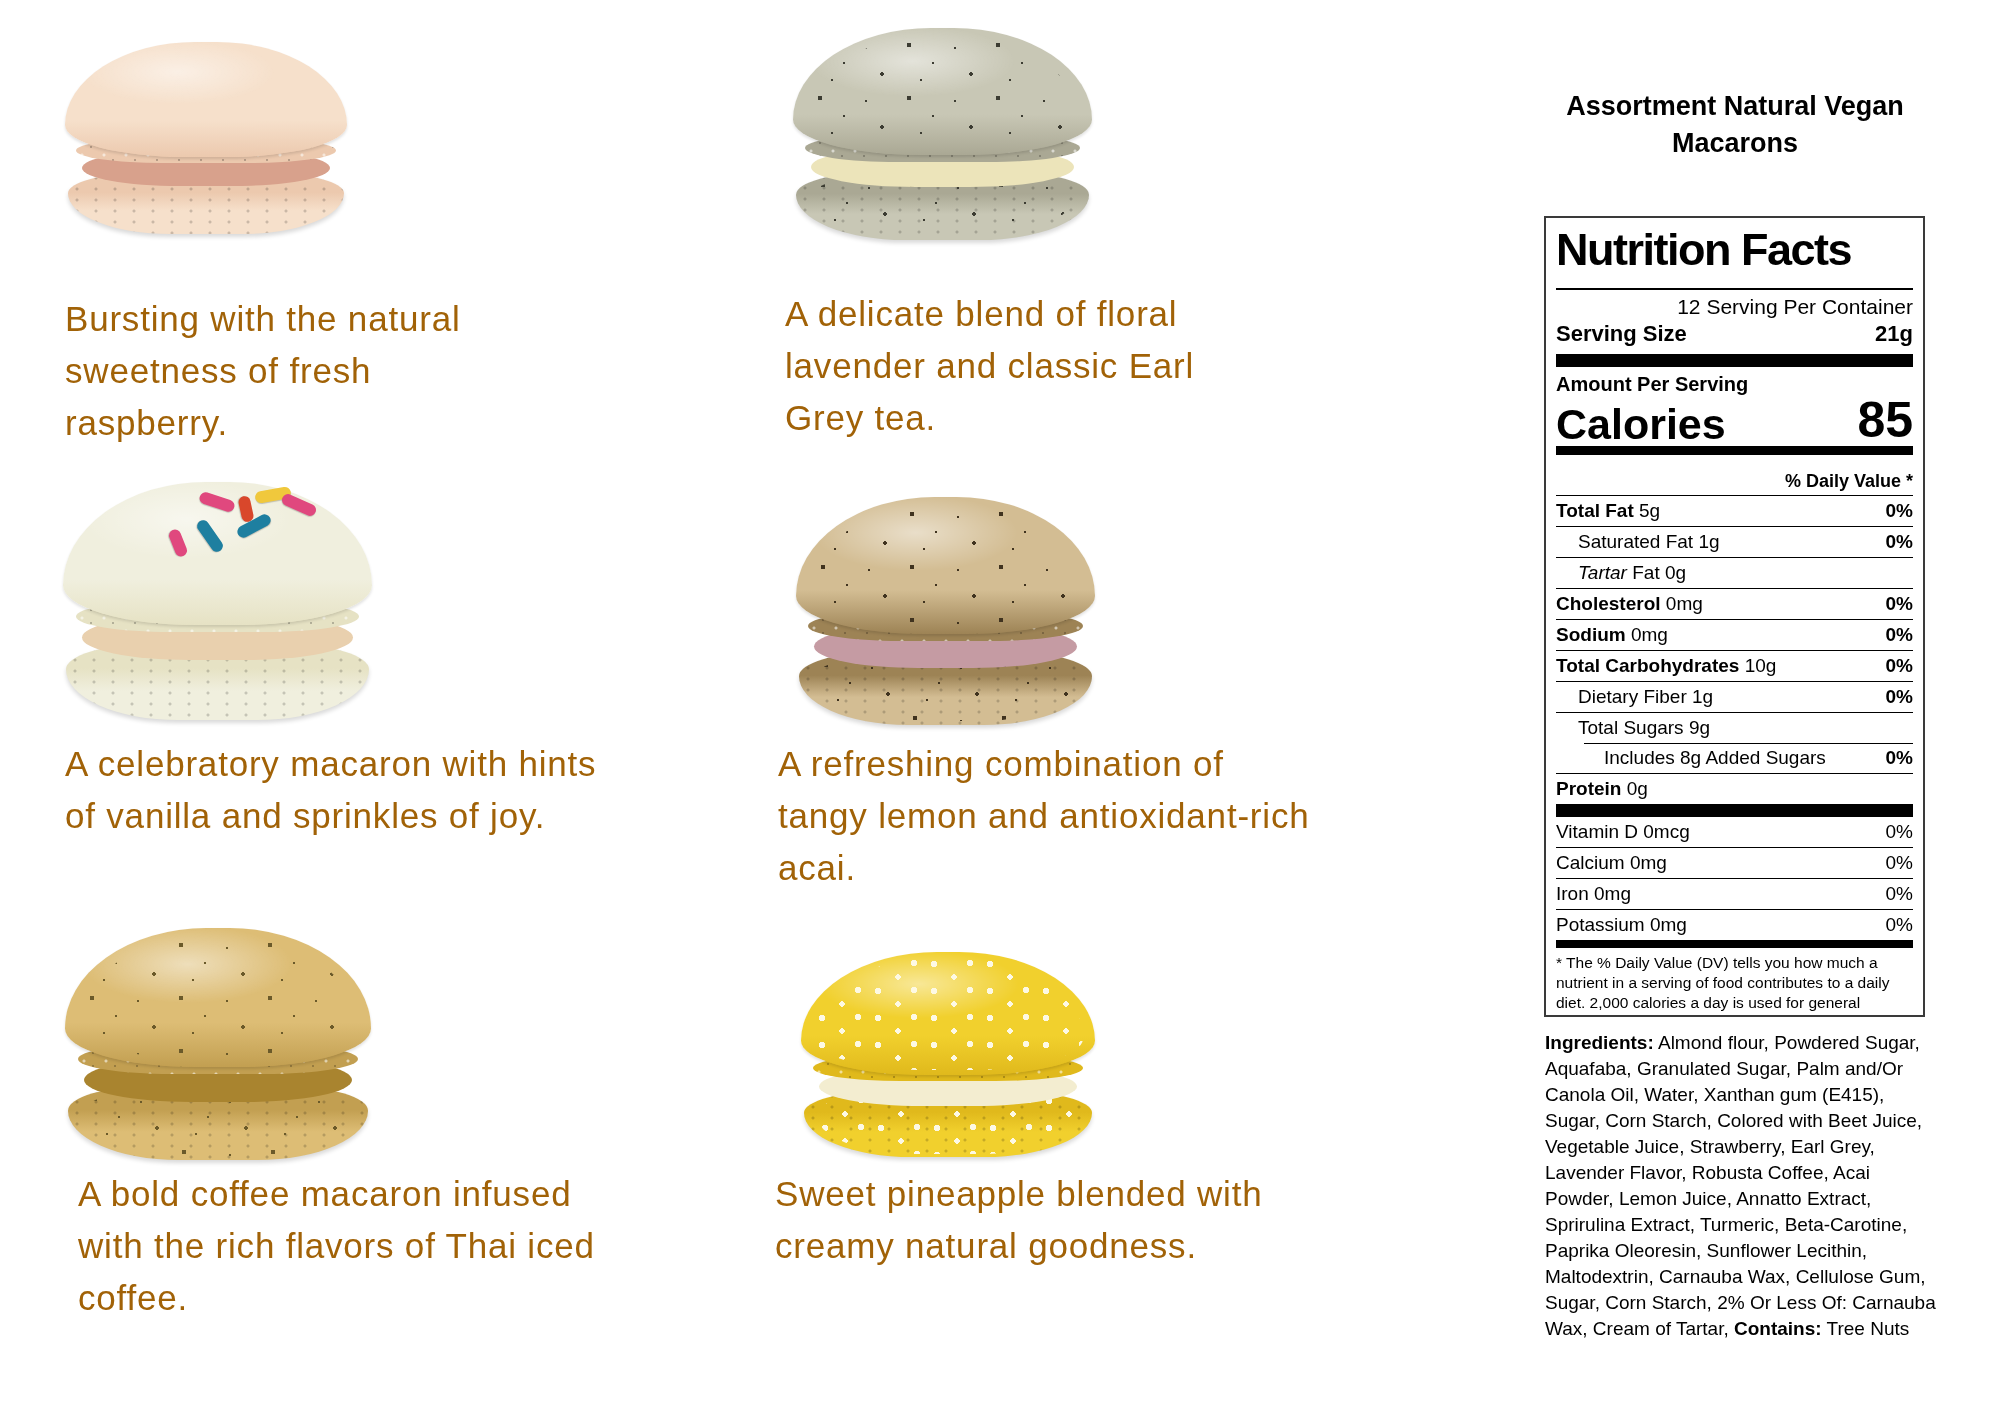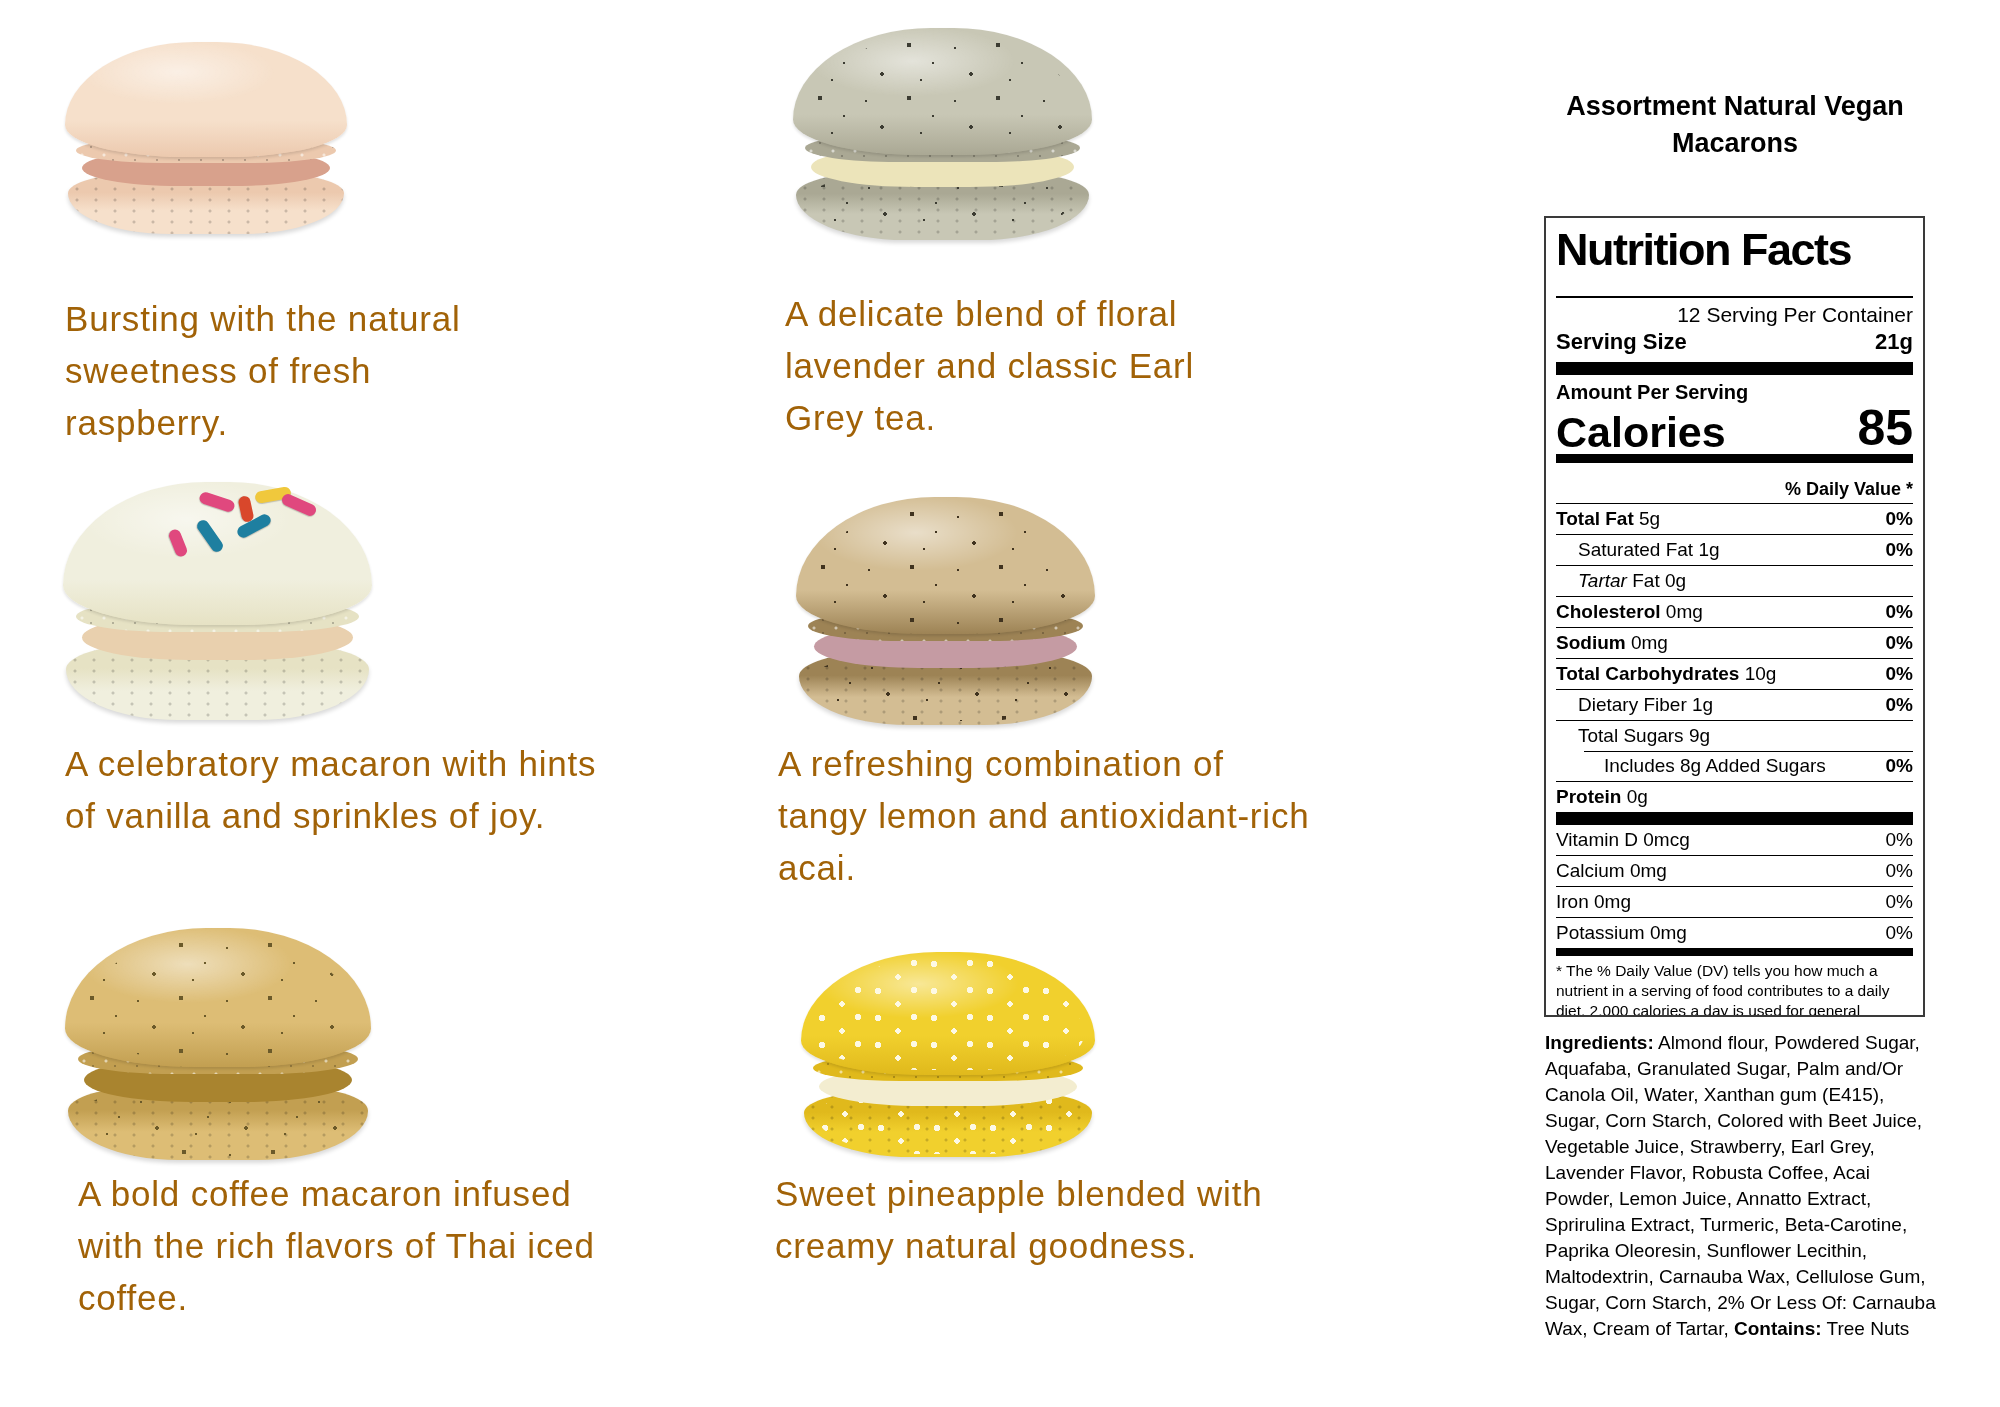--- a/index.html
+++ b/index.html
@@ -84,21 +84,21 @@
   
   .panel-title{
     position:absolute;left:1540px;top:88px;width:390px;text-align:center;
     font-weight:700;font-size:27px;line-height:37px;
   }
   .nf-box{
     position:absolute;left:1544px;top:216px;width:381px;height:801px;
     border:2px solid #3a3a3a;background:#fff;box-sizing:border-box;
     padding:6px 10px;overflow:hidden;
   }
-  .nf-title{font-size:45px;font-weight:800;letter-spacing:-1.5px;line-height:52px;border-bottom:2px solid #000;padding-bottom:20px;}
+  .nf-title{font-size:45px;font-weight:800;letter-spacing:-1.5px;line-height:52px;border-bottom:2px solid #000;padding-bottom:12px;}
   .nf-serv{font-size:21px;line-height:26px;padding-top:4px;text-align:right;}
   .nf-ss{display:flex;justify-content:space-between;font-weight:700;font-size:22px;line-height:26px;padding:1px 0 7px;}
   .bar-thick{height:13px;background:#000;}
   .bar-med{height:9px;background:#000;margin-top:2px;}
   .bar-thin{height:8px;background:#000;}
   .nf-aps{font-weight:700;font-size:20px;line-height:24px;padding-top:5px;}
   .nf-cal-row{display:flex;justify-content:space-between;align-items:flex-end;height:46px;padding-bottom:2px;}
   .nf-cal{font-size:43px;font-weight:800;line-height:36px;}
   .nf-cal-val{font-size:50px;font-weight:800;line-height:44px;}
   .nf-dv-head{font-size:18px;font-weight:700;text-align:right;padding:16px 0 3px;}

